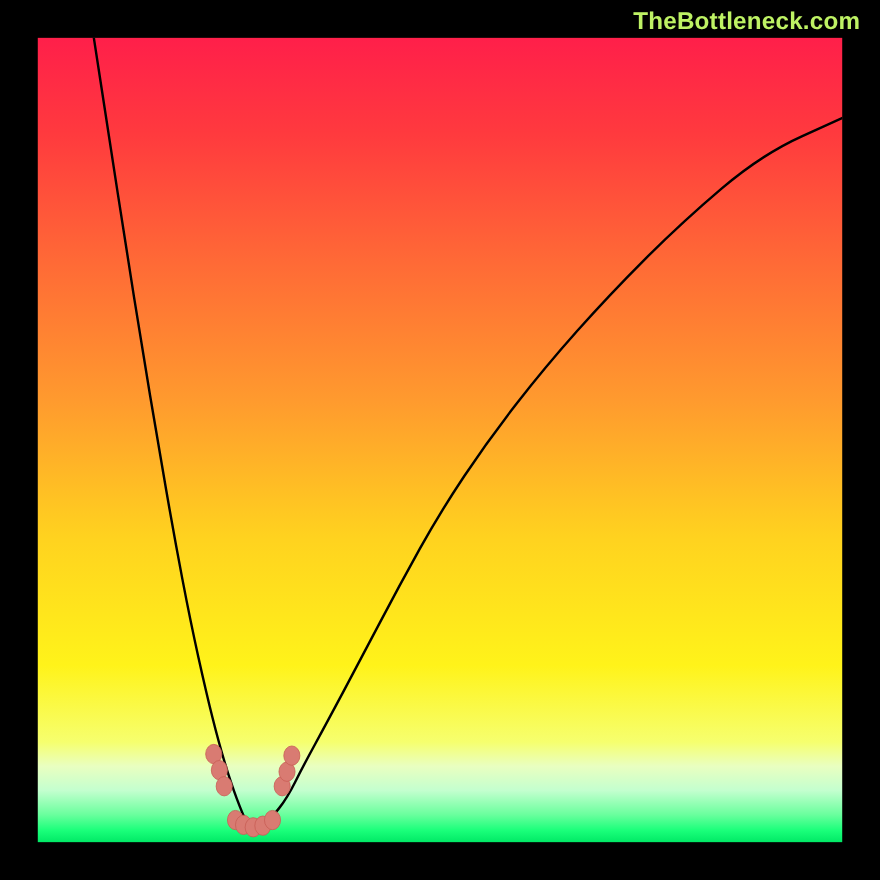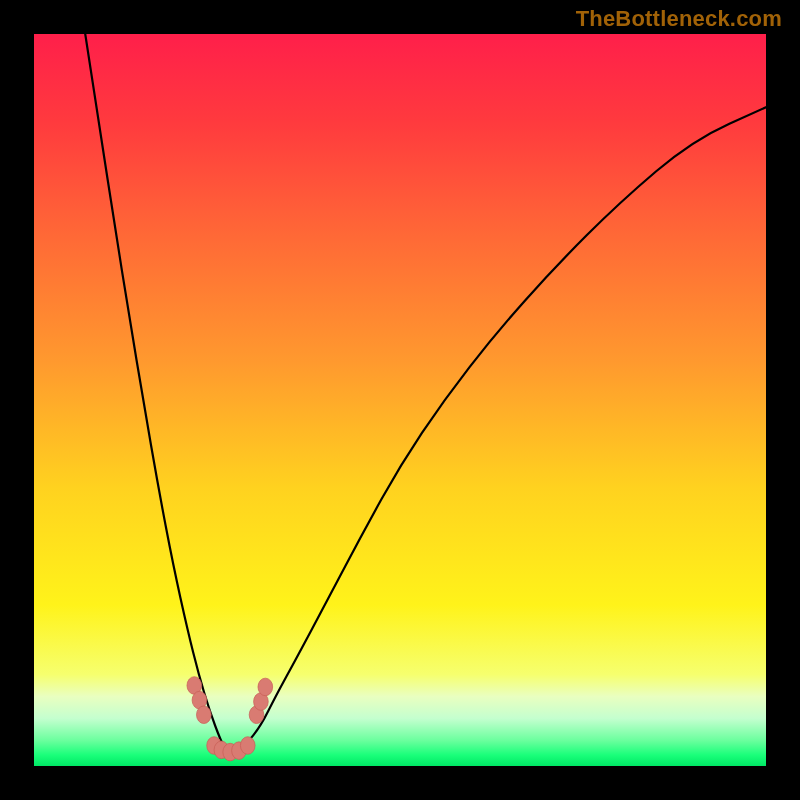--- a/index.html
+++ b/index.html
@@ -38,21 +38,21 @@
     width: 100%;
     height: 100%;
   }
   .watermark {
     position: absolute;
     top: 6px;
     right: 18px;
     font-family: Arial, Helvetica, sans-serif;
     font-size: 22px;
     font-weight: 600;
-    color: #a16207;
+    color: #bef264;
     letter-spacing: 0.2px;
   }
 </style>
 </head>
 <body>
 
 <div class="stage">
 
   <div class="plot-area">
 

